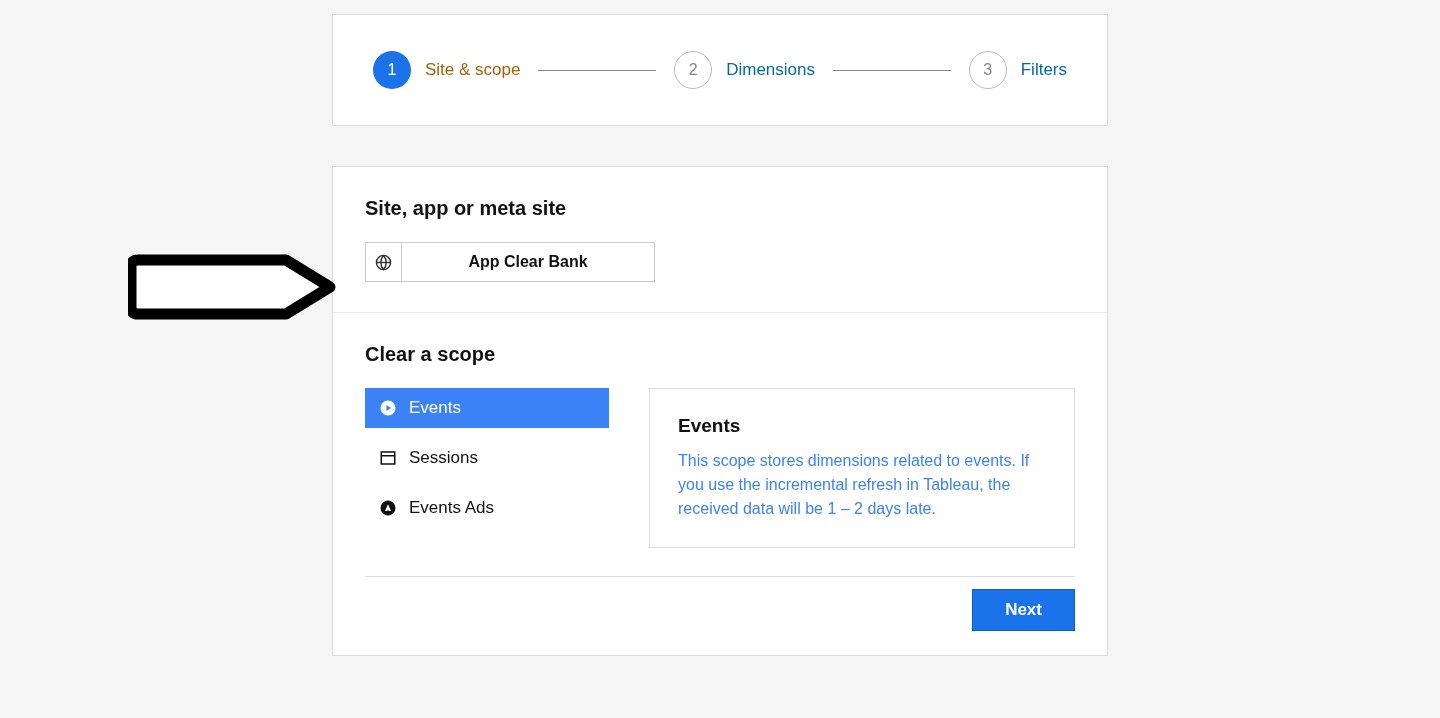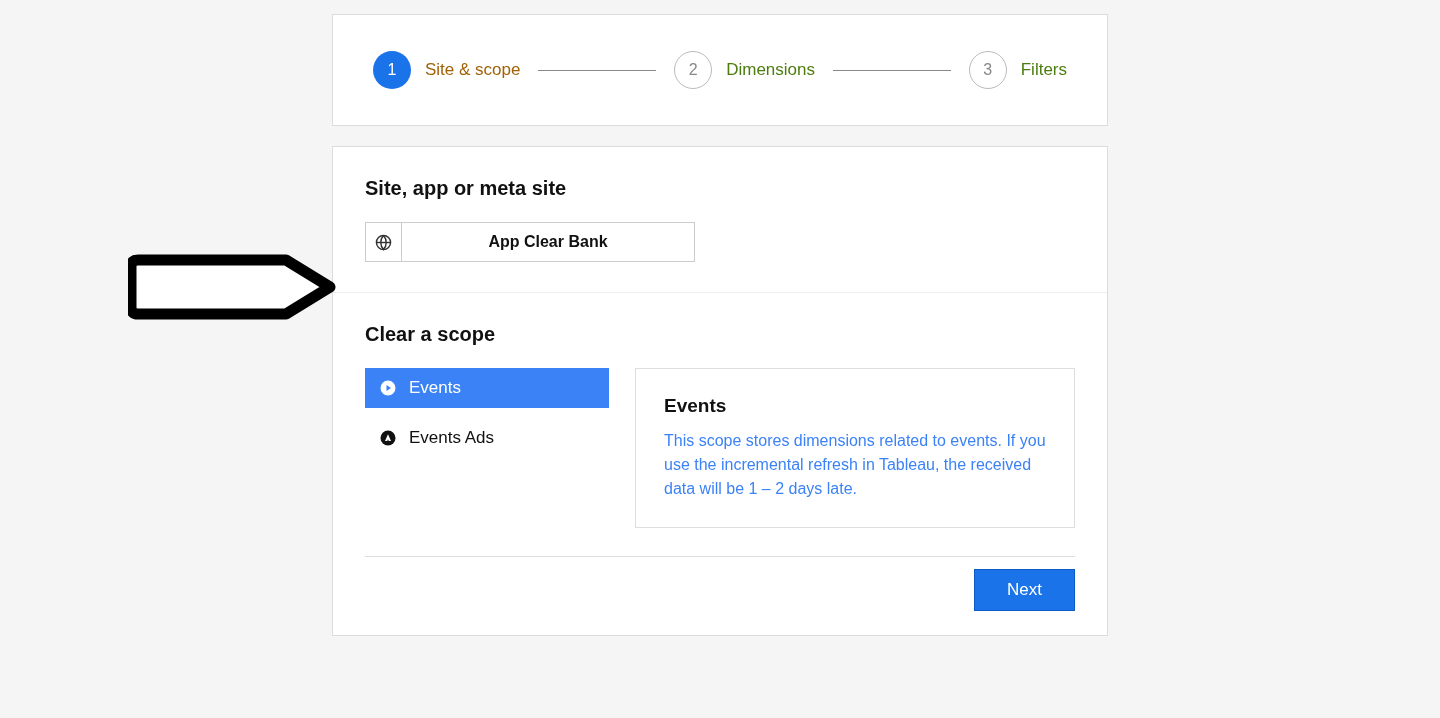--- a/index.html
+++ b/index.html
@@ -53,50 +53,50 @@
       color: #888;
       background: #fff;
     }
     .step-label {
       font-size: 17px;
     }
     .step-label.active {
       color: #a16207;
     }
     .step-label.inactive {
-      color: #4d7c0f;
+      color: #0369a1;
     }
     .step-line {
       flex: 1;
       height: 1px;
       background: #888;
       margin: 0 18px;
       min-width: 80px;
     }
     .main-card {
-      margin-top: 20px;
+      margin-top: 40px;
     }
     .section {
       padding: 30px 32px;
     }
     .section-top {
       border-bottom: 1px solid #eee;
     }
     .section-title {
       font-size: 20px;
       font-weight: 700;
       color: #111;
       margin-bottom: 22px;
     }
     .site-selector {
       display: inline-flex;
       border: 1px solid #ccc;
       height: 40px;
       align-items: stretch;
-      width: 330px;
+      width: 290px;
     }
     .site-selector-icon {
       width: 36px;
       display: flex;
       align-items: center;
       justify-content: center;
       border-right: 1px solid #ccc;
       background: #fff;
     }
     .site-selector-label {
@@ -106,21 +106,21 @@
       justify-content: center;
       font-size: 16px;
       font-weight: 600;
       color: #111;
     }
     .scope-section {
       padding: 30px 32px 24px 32px;
     }
     .scope-row {
       display: flex;
-      gap: 26px;
+      gap: 40px;
       margin-bottom: 28px;
     }
     .scope-list {
       width: 244px;
       display: flex;
       flex-direction: column;
     }
     .scope-item {
       display: flex;
       align-items: center;
@@ -166,21 +166,21 @@
     .footer {
       border-top: 1px solid #ddd;
       padding-top: 12px;
       display: flex;
       justify-content: flex-end;
     }
     .next-btn {
       background: #1a73e8;
       color: #fff;
       font-size: 17px;
-      font-weight: 400;
+      font-weight: 700;
       padding: 10px 32px;
       cursor: pointer;
       border: 1px solid #0b5cc4;
     }
     .pointer-annotation {
       position: absolute;
       left: 128px;
       top: 254px;
       width: 210px;
       height: 66px;
@@ -239,20 +239,29 @@
           <div class="scope-item active">
             <span class="icon">
               <svg width="18" height="18" viewBox="0 0 24 24" fill="#fff">
                 <circle cx="12" cy="12" r="10"></circle>
                 <path d="M10 8l6 4-6 4V8z" fill="#3b82f6"></path>
               </svg>
             </span>
             <span>Events</span>
           </div>
 
+          <div class="scope-item inactive">
+            <span class="icon">
+              <svg width="18" height="18" viewBox="0 0 24 24" fill="none" stroke="#111" stroke-width="2">
+                <rect x="3" y="4" width="18" height="16"></rect>
+                <line x1="3" y1="9" x2="21" y2="9"></line>
+              </svg>
+            </span>
+            <span>Sessions</span>
+          </div>
 
           <div class="scope-item inactive">
             <span class="icon">
               <svg width="18" height="18" viewBox="0 0 24 24" fill="#111">
                 <circle cx="12" cy="12" r="10"></circle>
                 <path d="M8 16l4-9 4 9h-3l-1-2.5L11 16H8z" fill="#fff"></path>
               </svg>
             </span>
             <span>Events Ads</span>
           </div>

